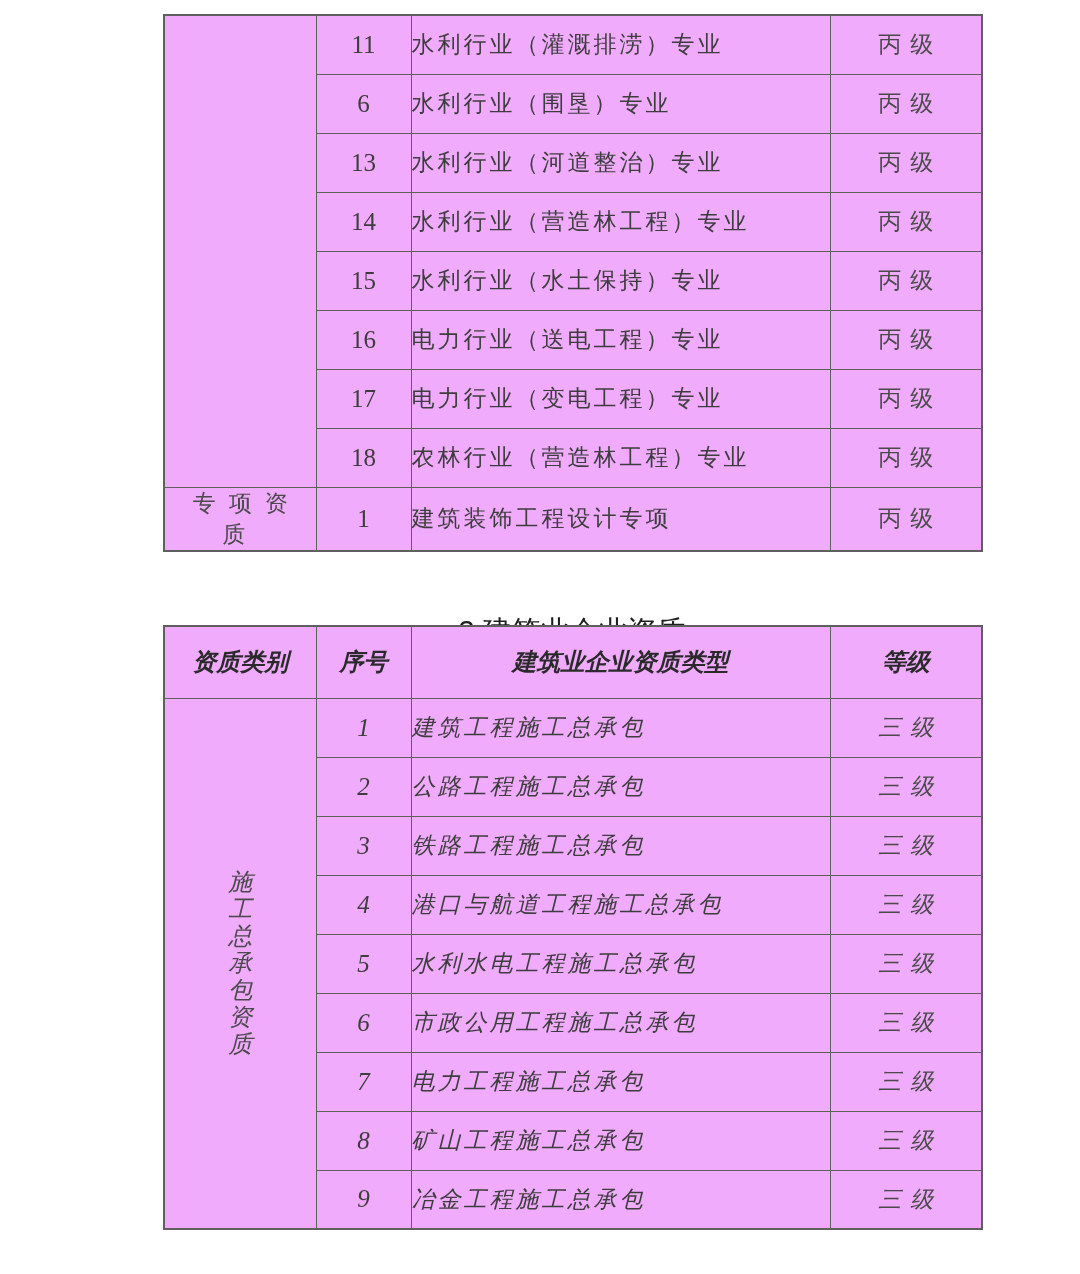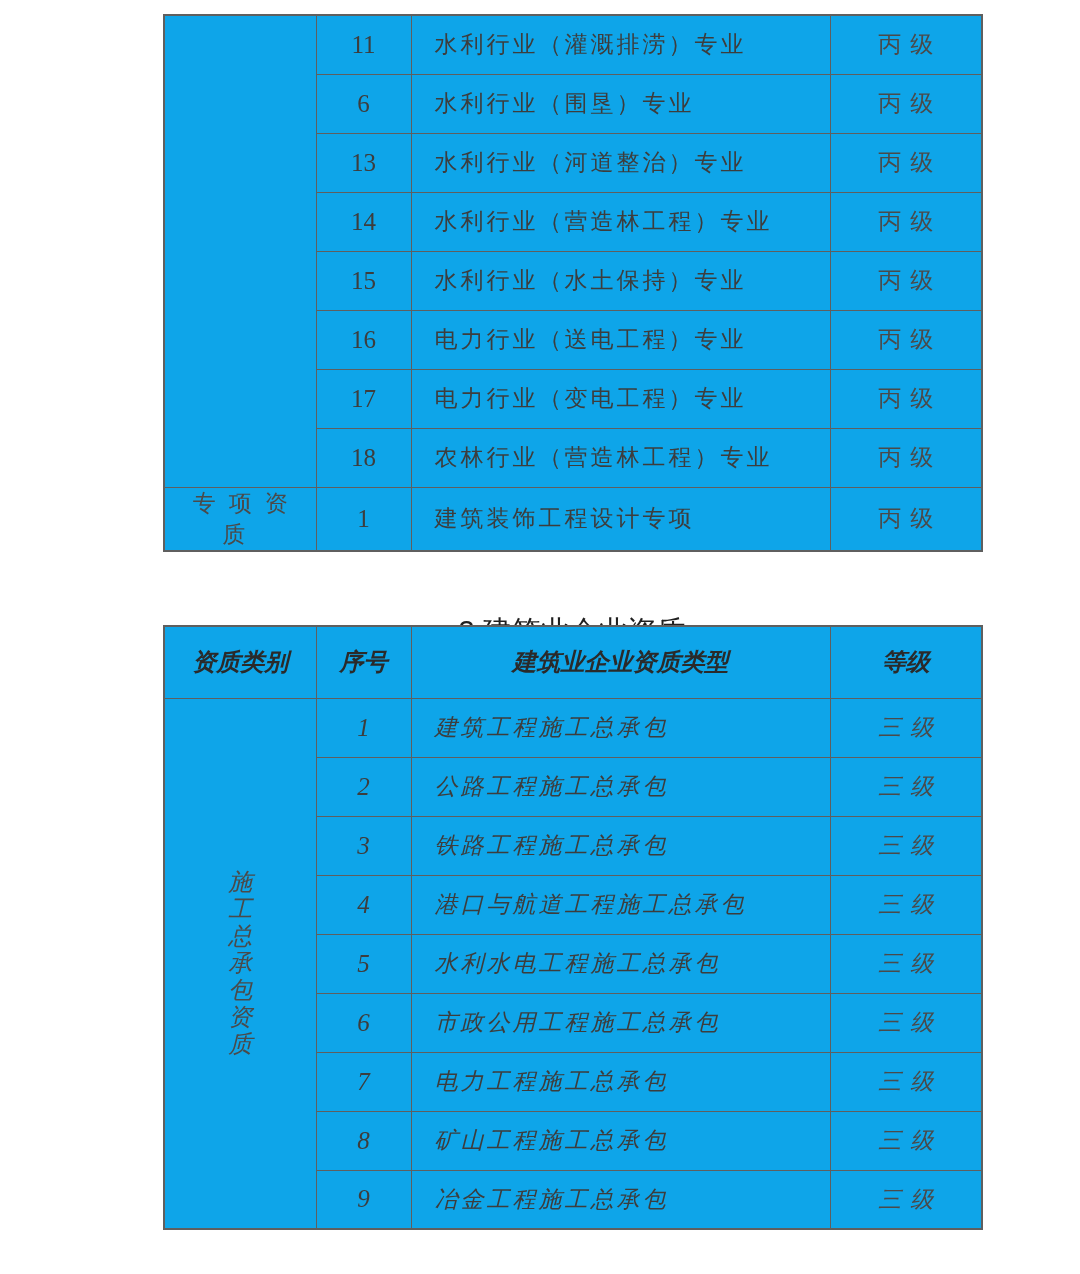--- a/index.html
+++ b/index.html
@@ -14,21 +14,21 @@
     overflow: hidden;
     font-family: "Liberation Serif", serif;
     color: #3a3a3a;
   }
   .tbl {
     position: absolute;
     left: 163px;
     border-collapse: collapse;
     table-layout: fixed;
     width: 818px;
-    background: #0ea5e9;
+    background: #f0abfc;
   }
   .tbl td, .tbl th {
     border: 1px solid #5f5f5f;
     padding: 0;
     vertical-align: middle;
     overflow: hidden;
   }
   .tbl { border: 2px solid #5f5f5f; }
   .tbl1 { top: 14px; }
   .tbl1 tr { height: 59px; }
@@ -42,21 +42,21 @@
     color: #2a2a2a;
     text-align: center;
   }
   td.no {
     text-align: center;
     font-size: 25px;
     color: #3d3d3d;
   }
   td.type {
     text-align: left;
-    padding-left: 23px;
+    padding-left: 0;
     font-size: 23px;
     letter-spacing: 3px;
     color: #3d3d3d;
     white-space: nowrap;
   }
   td.grade {
     text-align: center;
     font-size: 23px;
     letter-spacing: 9px;
     text-indent: 9px;

